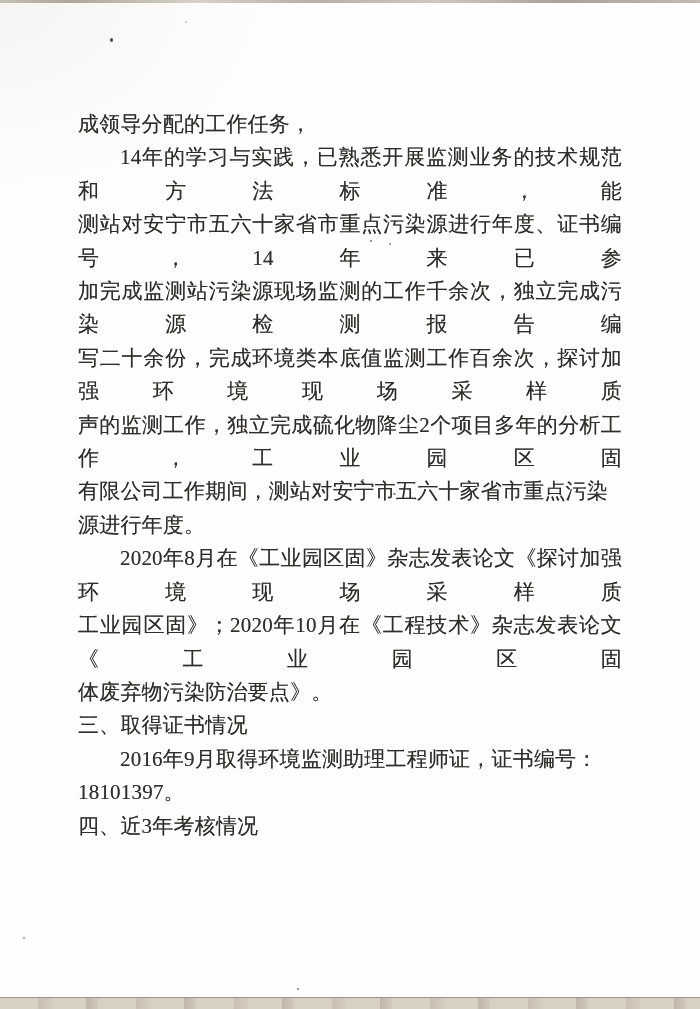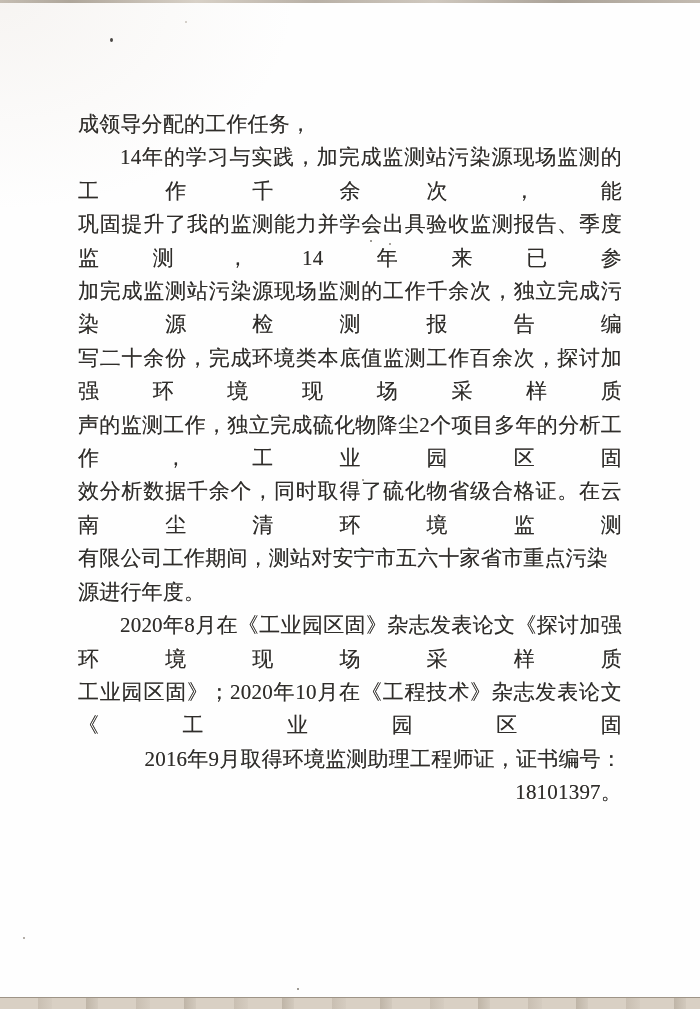--- a/index.html
+++ b/index.html
@@ -37,42 +37,44 @@
   .doc-text {
     position: absolute;
     left: 78px; right: 78px; top: 74px;
     font-size: 21px;
     line-height: 33.4px;
     letter-spacing: 0.2px;
     text-shadow: 0 0 0.6px rgba(47,45,42,0.55);
     margin-top: 34px;
   }
   .line { min-height: 33.4px; white-space: normal; }
-  .line.indent { text-indent: 42px; text-align: right; }
+  .line.indent { text-indent: 42px; }
   .line.justify { text-align: justify; text-align-last: justify; text-justify: inter-character; }
   
   .speck { position: absolute; border-radius: 50%; }
 </style>
 </head>
 <body>
 
 <div class="page">
   <div class="top-edge"></div>
   <div class="doc-text" style="color: rgb(47, 45, 42);">
       <div class="line">成领导分配的工作任务，</div>
-      <div class="line indent justify">14年的学习与实践，加完成监测站污染源现场监测的工作千余次，能</div>
-      <div class="line justify">巩固提升了我的监测能力并学会出具验收监测报告、季度监测，14年来已参</div>
+      <div class="line indent justify">14年的学习与实践，已熟悉开展监测业务的技术规范和方法标准，能</div>
+      <div class="line justify">测站对安宁市五六十家省市重点污染源进行年度、证书编号，14年来已参</div>
       <div class="line justify">加完成监测站污染源现场监测的工作千余次，独立完成污染源检测报告编</div>
       <div class="line justify">写二十余份，完成环境类本底值监测工作百余次，探讨加强环境现场采样质</div>
       <div class="line justify">声的监测工作，独立完成硫化物降尘2个项目多年的分析工作，工业园区固</div>
-      <div class="line justify">效分析数据千余个，同时取得了硫化物省级合格证。在云南尘清环境监测</div>
       <div class="line">有限公司工作期间，测站对安宁市五六十家省市重点污染源进行年度。</div>
       <div class="line indent justify">2020年8月在《工业园区固》杂志发表论文《探讨加强环境现场采样质</div>
       <div class="line justify">工业园区固》；2020年10月在《工程技术》杂志发表论文《工业园区固</div>
+      <div class="line">体废弃物污染防治要点》。</div>
+      <div class="line">三、取得证书情况</div>
       <div class="line indent">2016年9月取得环境监测助理工程师证，证书编号：18101397。</div>
+      <div class="line">四、近3年考核情况</div>
     </div>
   <div class="bottom-edge"></div>
 <div class="speck" style="left: 110px; top: 38px; width: 3px; height: 4px; background: rgb(74, 71, 69);"></div>
     <div class="speck" style="left: 185px; top: 21px; width: 2px; height: 2px; background: rgb(201, 194, 186);"></div>
     <div class="speck" style="left: 370px; top: 240px; width: 2px; height: 2px; background: rgb(125, 120, 112);"></div>
     <div class="speck" style="left: 389px; top: 243px; width: 2px; height: 2px; background: rgb(141, 135, 126);"></div>
     <div class="speck" style="left: 362px; top: 479px; width: 2px; height: 2px; background: rgb(131, 125, 116);"></div>
     <div class="speck" style="left: 393px; top: 493px; width: 3px; height: 2px; background: rgb(147, 141, 131);"></div>
     <div class="speck" style="left: 23px; top: 937px; width: 2px; height: 2px; background: rgb(155, 149, 140);"></div>
     <div class="speck" style="left: 297px; top: 988px; width: 2px; height: 2px; background: rgb(127, 122, 114);"></div>

